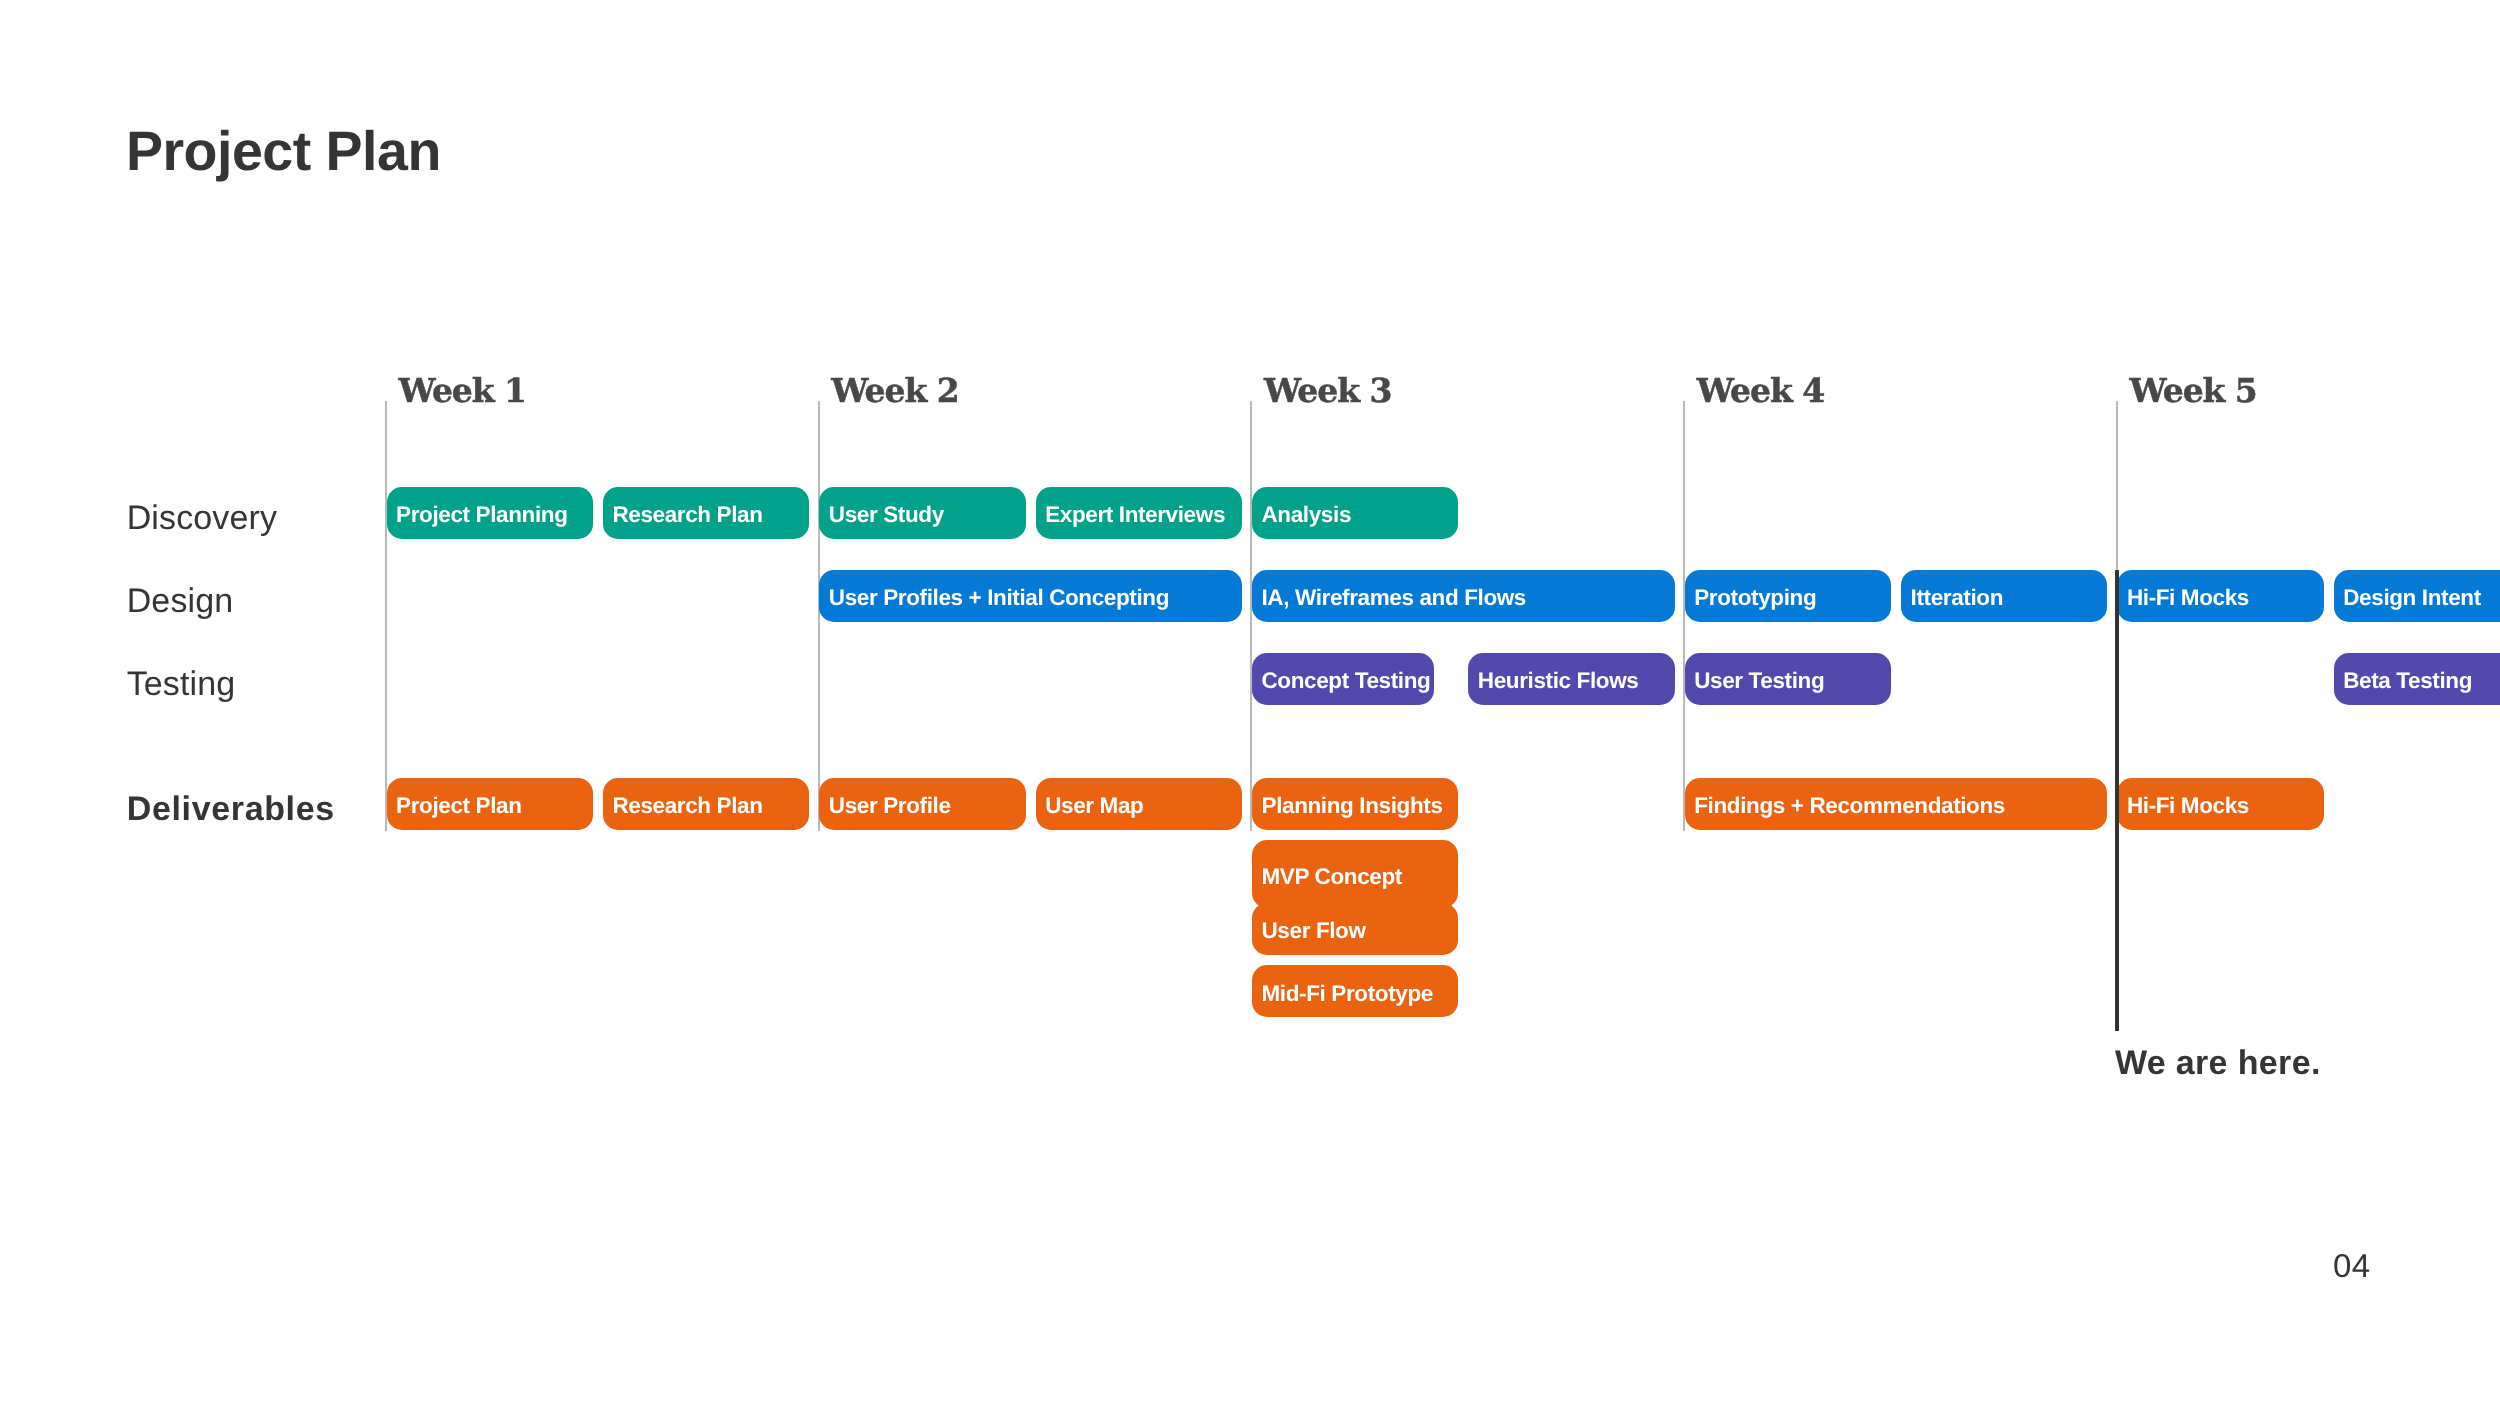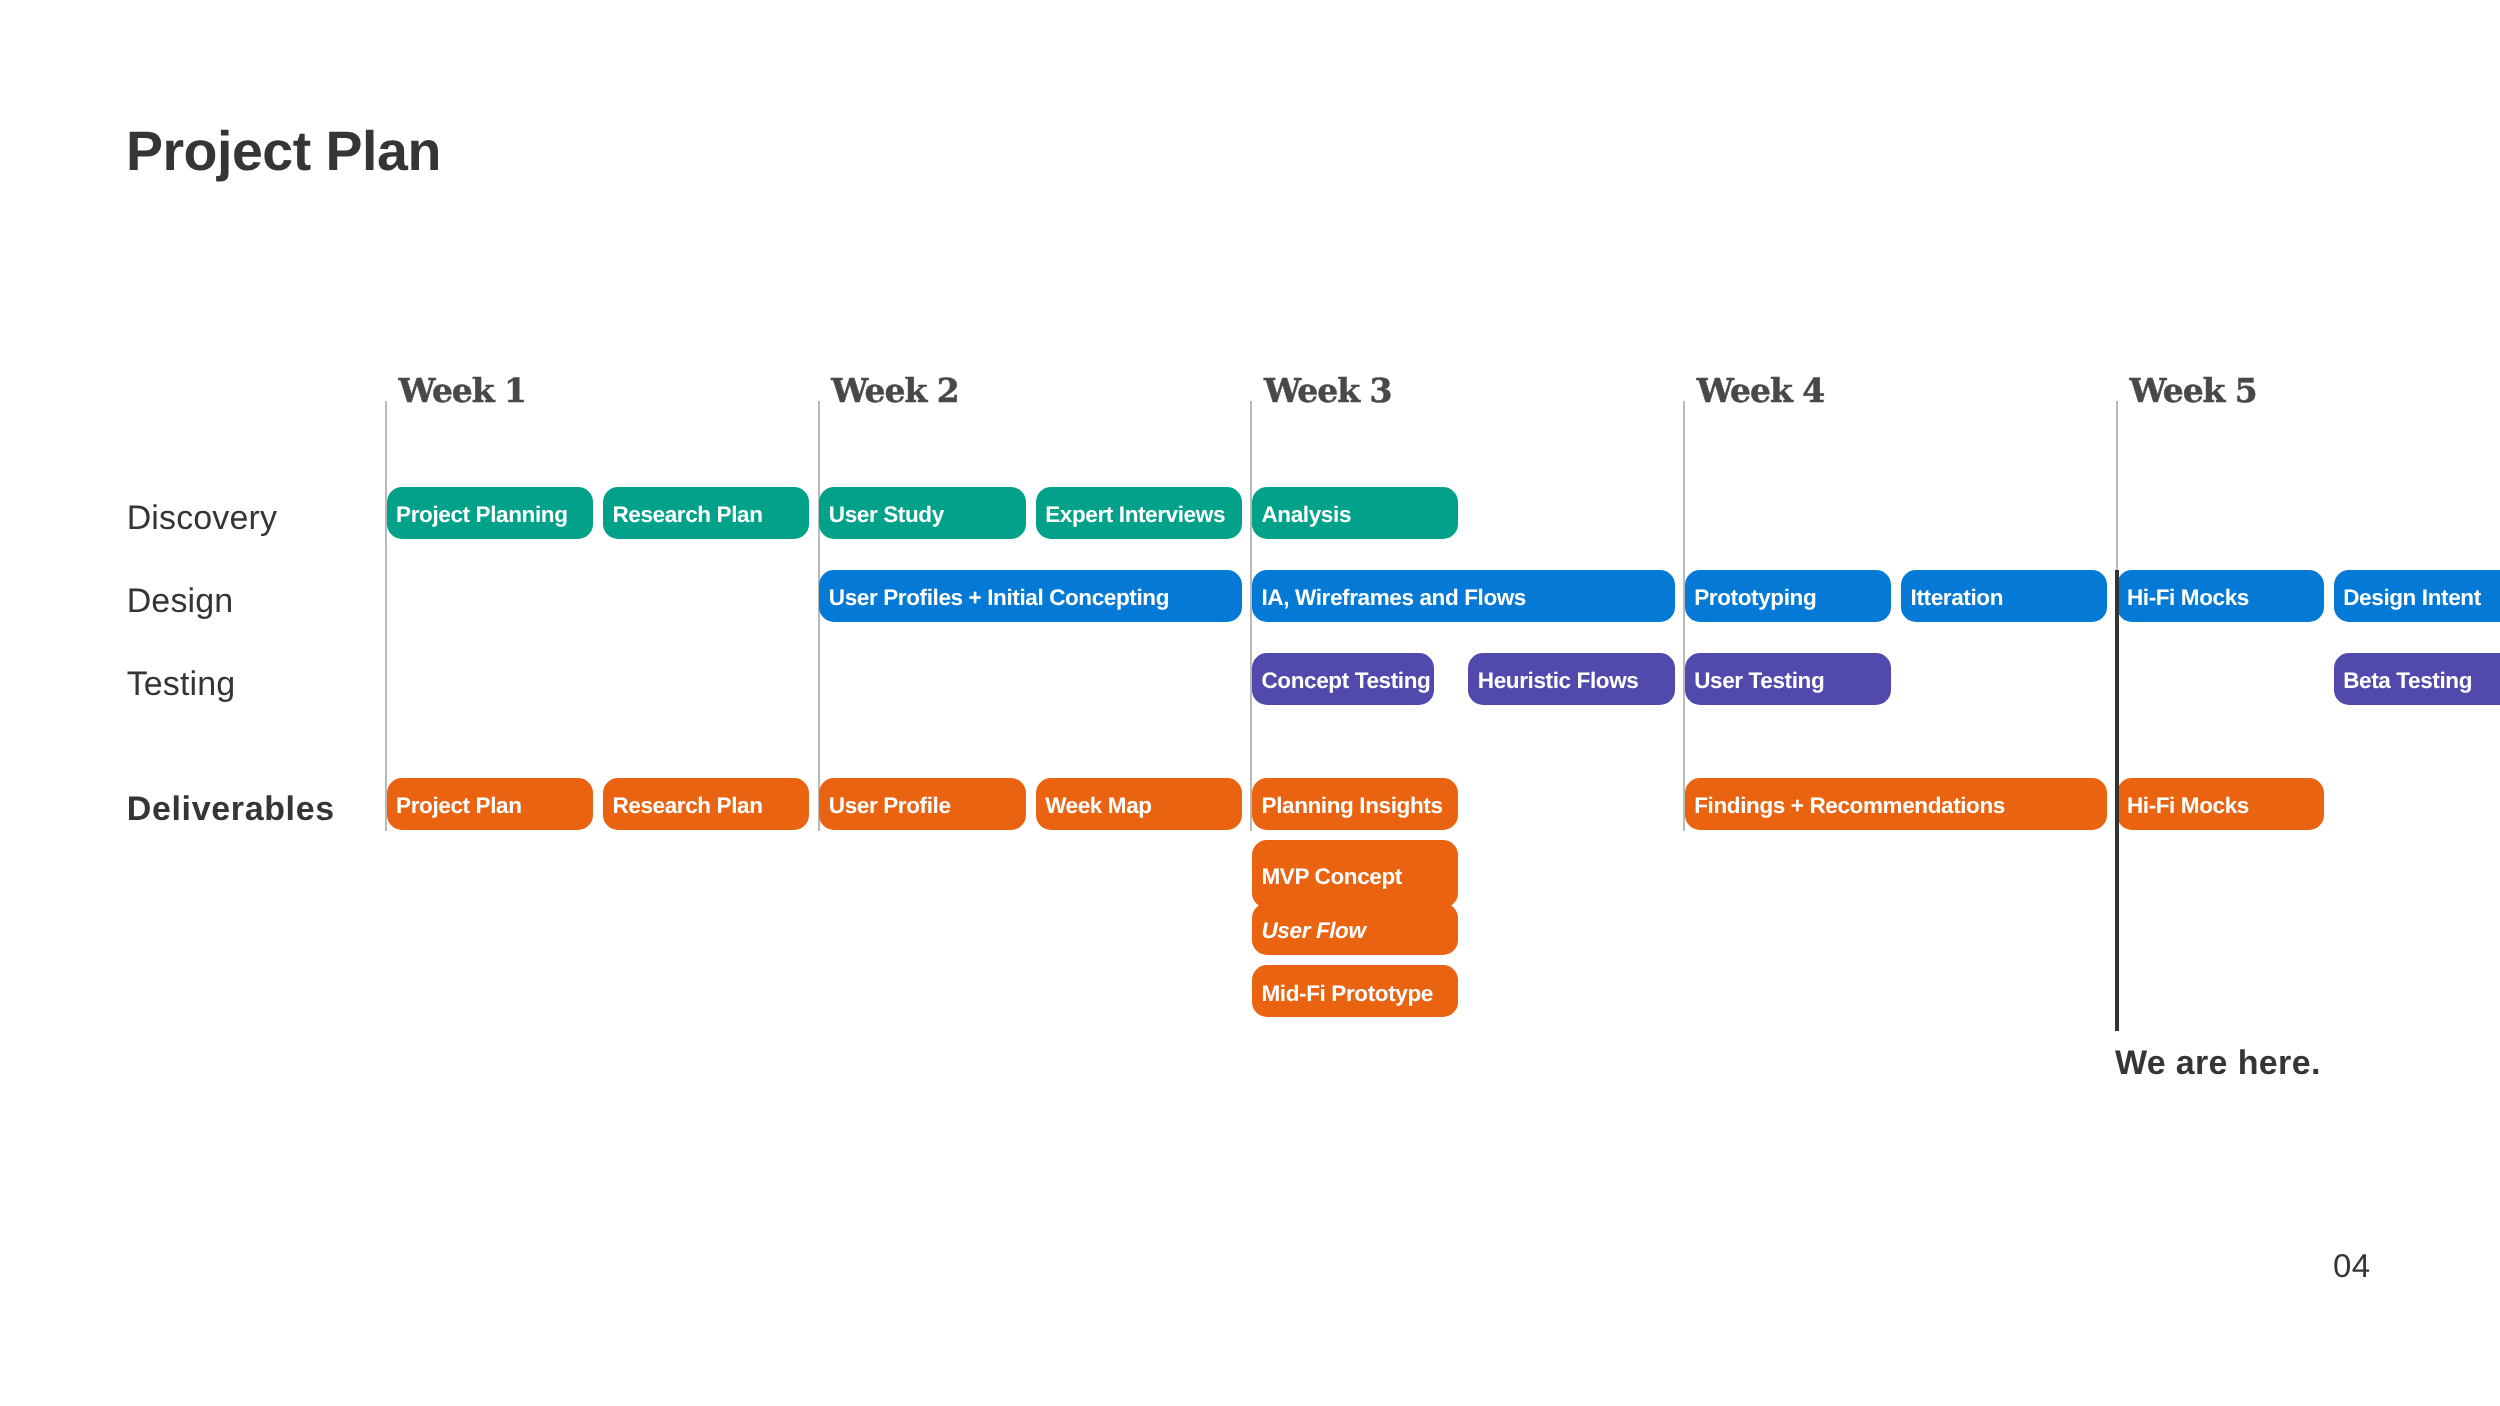--- a/index.html
+++ b/index.html
@@ -115,30 +115,30 @@
       <div class="bar" style="left: 386.6px; width: 206.4px; top: 777.8px; height: 52px; background: rgb(233, 99, 16);">
         <div class="bar-label" style="color: rgb(255, 255, 255);">Project Plan</div>
       </div>
       <div class="bar" style="left: 602.95px; width: 206.4px; top: 777.8px; height: 52px; background: rgb(233, 99, 16);">
         <div class="bar-label" style="color: rgb(255, 255, 255);">Research Plan</div>
       </div>
       <div class="bar" style="left: 819.3px; width: 206.4px; top: 777.8px; height: 52px; background: rgb(233, 99, 16);">
         <div class="bar-label" style="color: rgb(255, 255, 255);">User Profile</div>
       </div>
       <div class="bar" style="left: 1035.65px; width: 206.4px; top: 777.8px; height: 52px; background: rgb(233, 99, 16);">
-        <div class="bar-label" style="color: rgb(255, 255, 255);">Week Map</div>
+        <div class="bar-label" style="color: rgb(255, 255, 255);">User Map</div>
       </div>
       <div class="bar" style="left: 1252px; width: 206.4px; top: 777.8px; height: 52px; background: rgb(233, 99, 16);">
         <div class="bar-label" style="color: rgb(255, 255, 255);">Planning Insights</div>
       </div>
       <div class="bar" style="left: 1252px; width: 206.4px; top: 840.3px; height: 68px; background: rgb(233, 99, 16);">
         <div class="bar-label" style="color: rgb(255, 255, 255);">MVP Concept</div>
       </div>
       <div class="bar" style="left: 1252px; width: 206.4px; top: 902.8px; height: 52px; background: rgb(233, 99, 16);">
-        <div class="bar-label" style="color: rgb(255, 255, 255); font-style: italic;">User Flow</div>
+        <div class="bar-label" style="color: rgb(255, 255, 255);">User Flow</div>
       </div>
       <div class="bar" style="left: 1252px; width: 206.4px; top: 965.3px; height: 52px; background: rgb(233, 99, 16);">
         <div class="bar-label" style="color: rgb(255, 255, 255);">Mid-Fi Prototype</div>
       </div>
       <div class="bar" style="left: 1684.7px; width: 422.75px; top: 777.8px; height: 52px; background: rgb(233, 99, 16);">
         <div class="bar-label" style="color: rgb(255, 255, 255);">Findings + Recommendations</div>
       </div>
       <div class="bar" style="left: 2117.4px; width: 206.4px; top: 777.8px; height: 52px; background: rgb(233, 99, 16);">
         <div class="bar-label" style="color: rgb(255, 255, 255);">Hi-Fi Mocks</div>
       </div>

